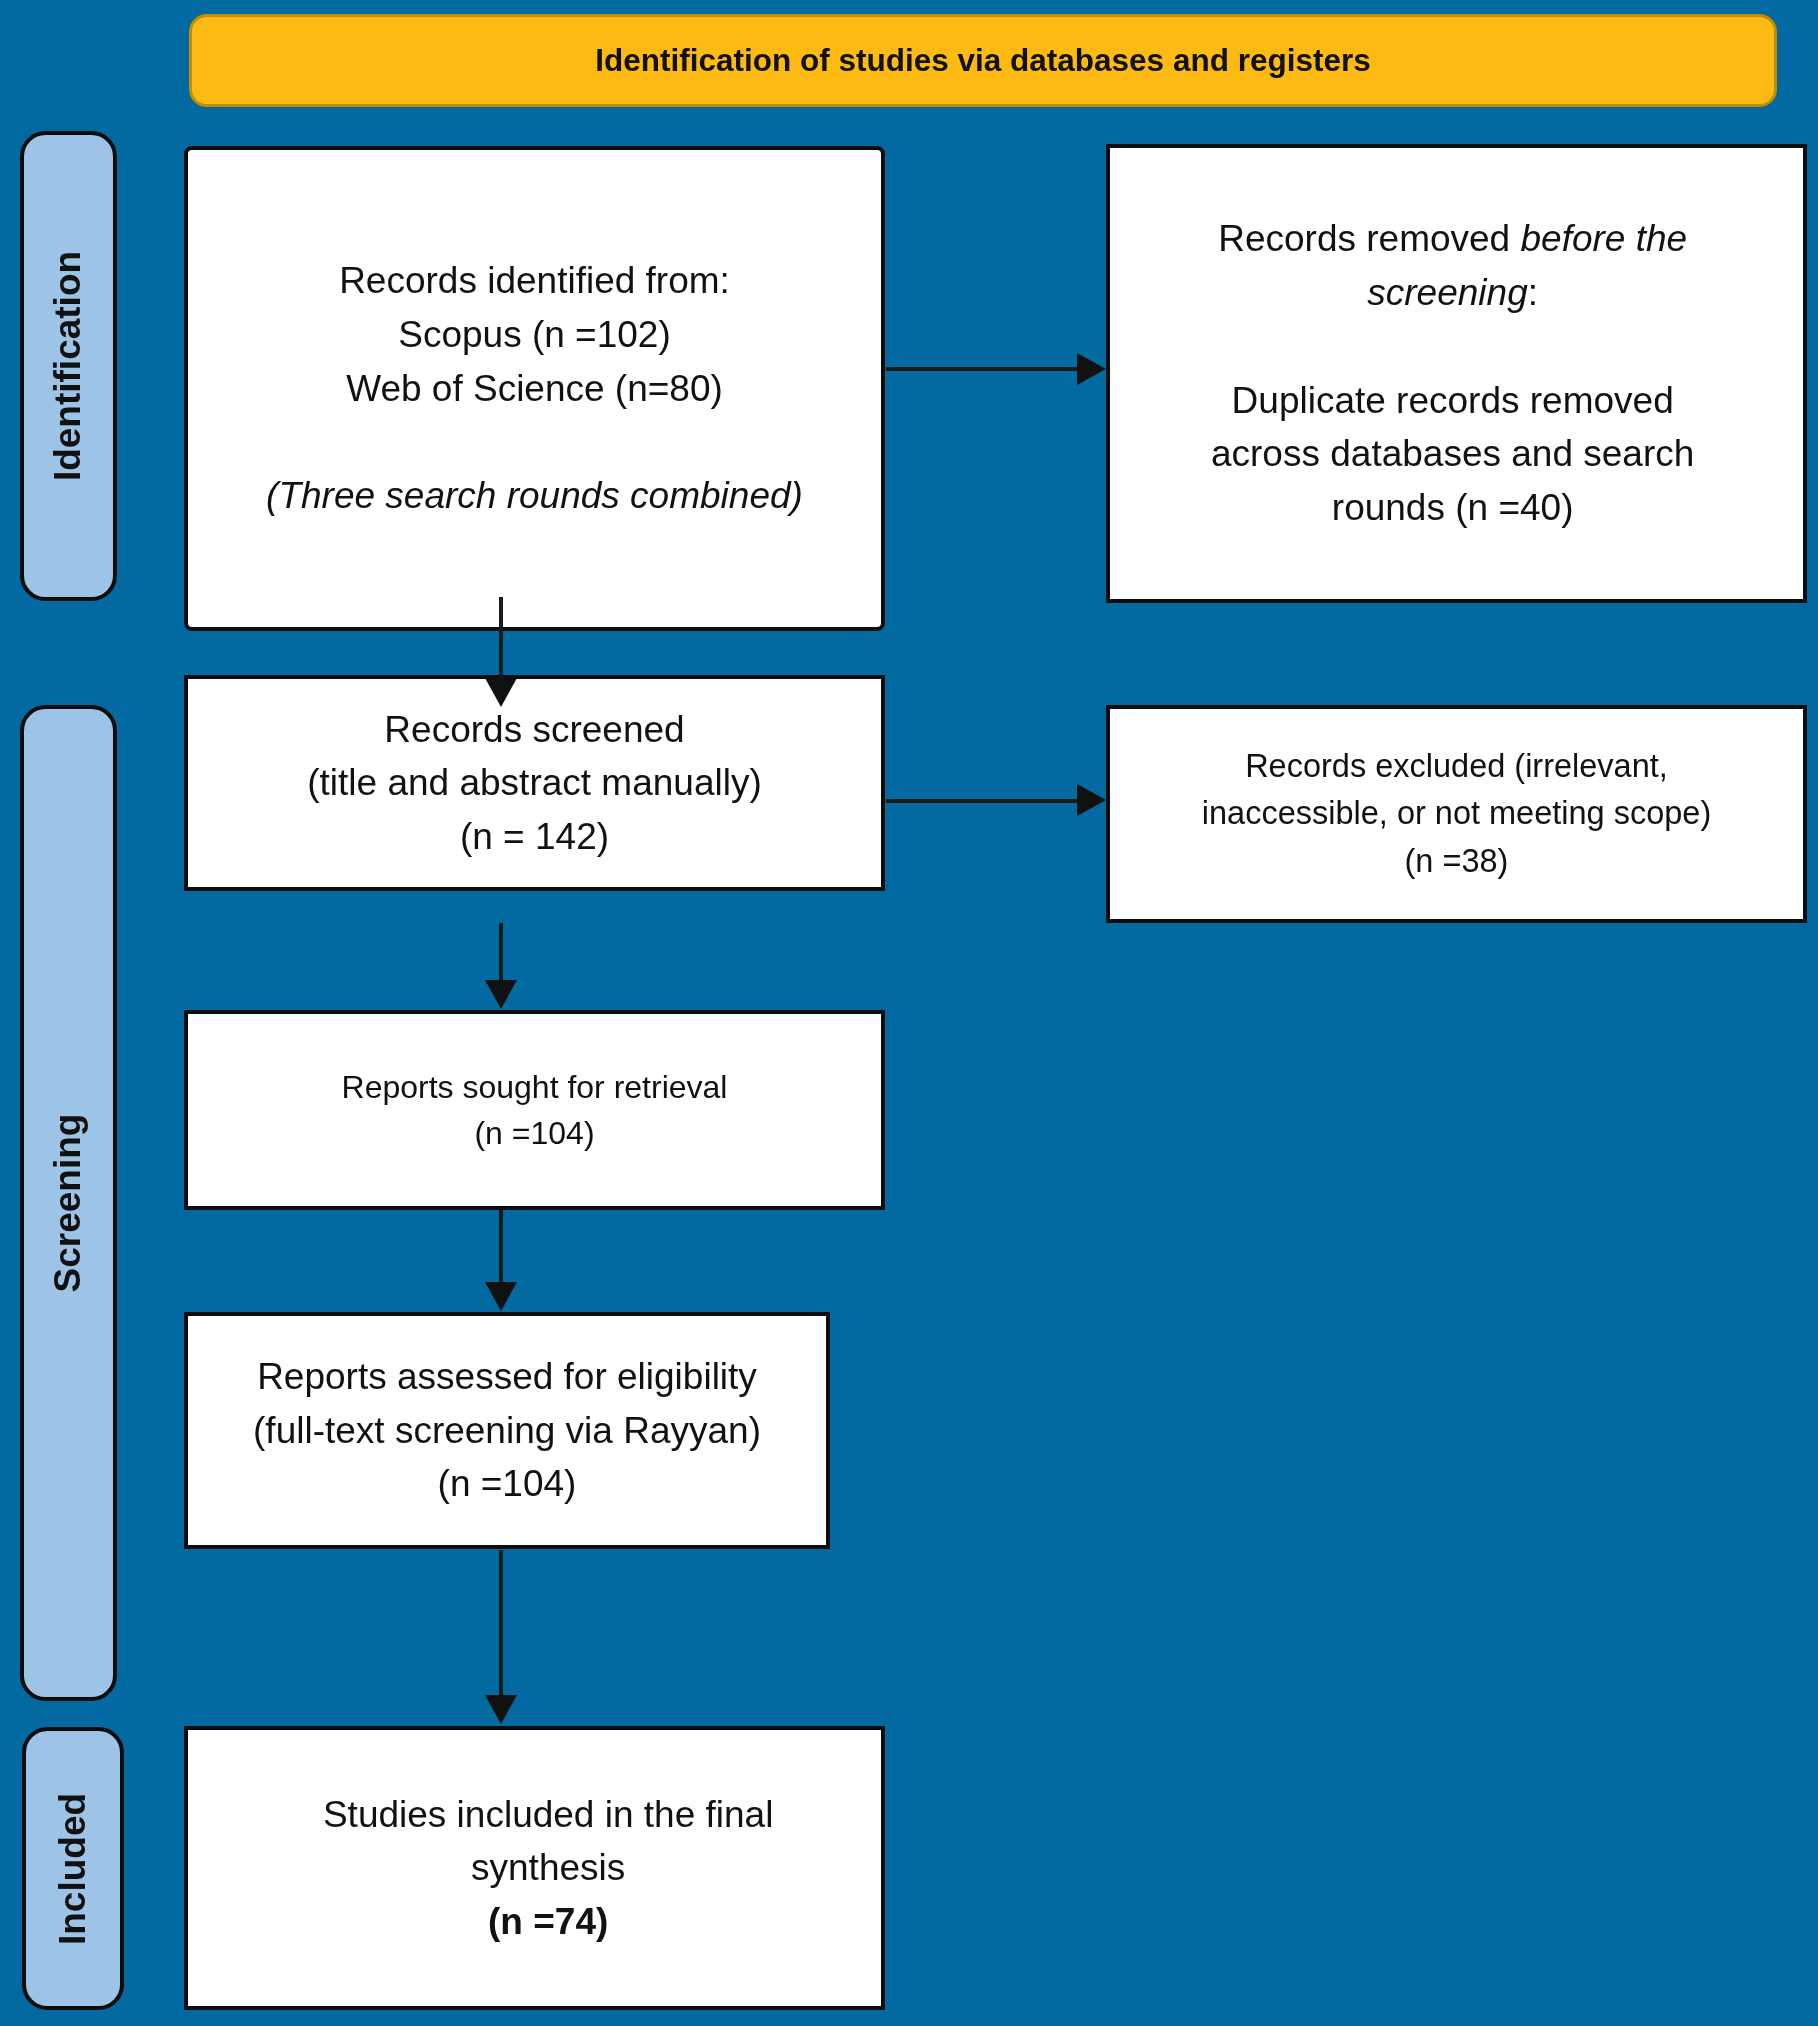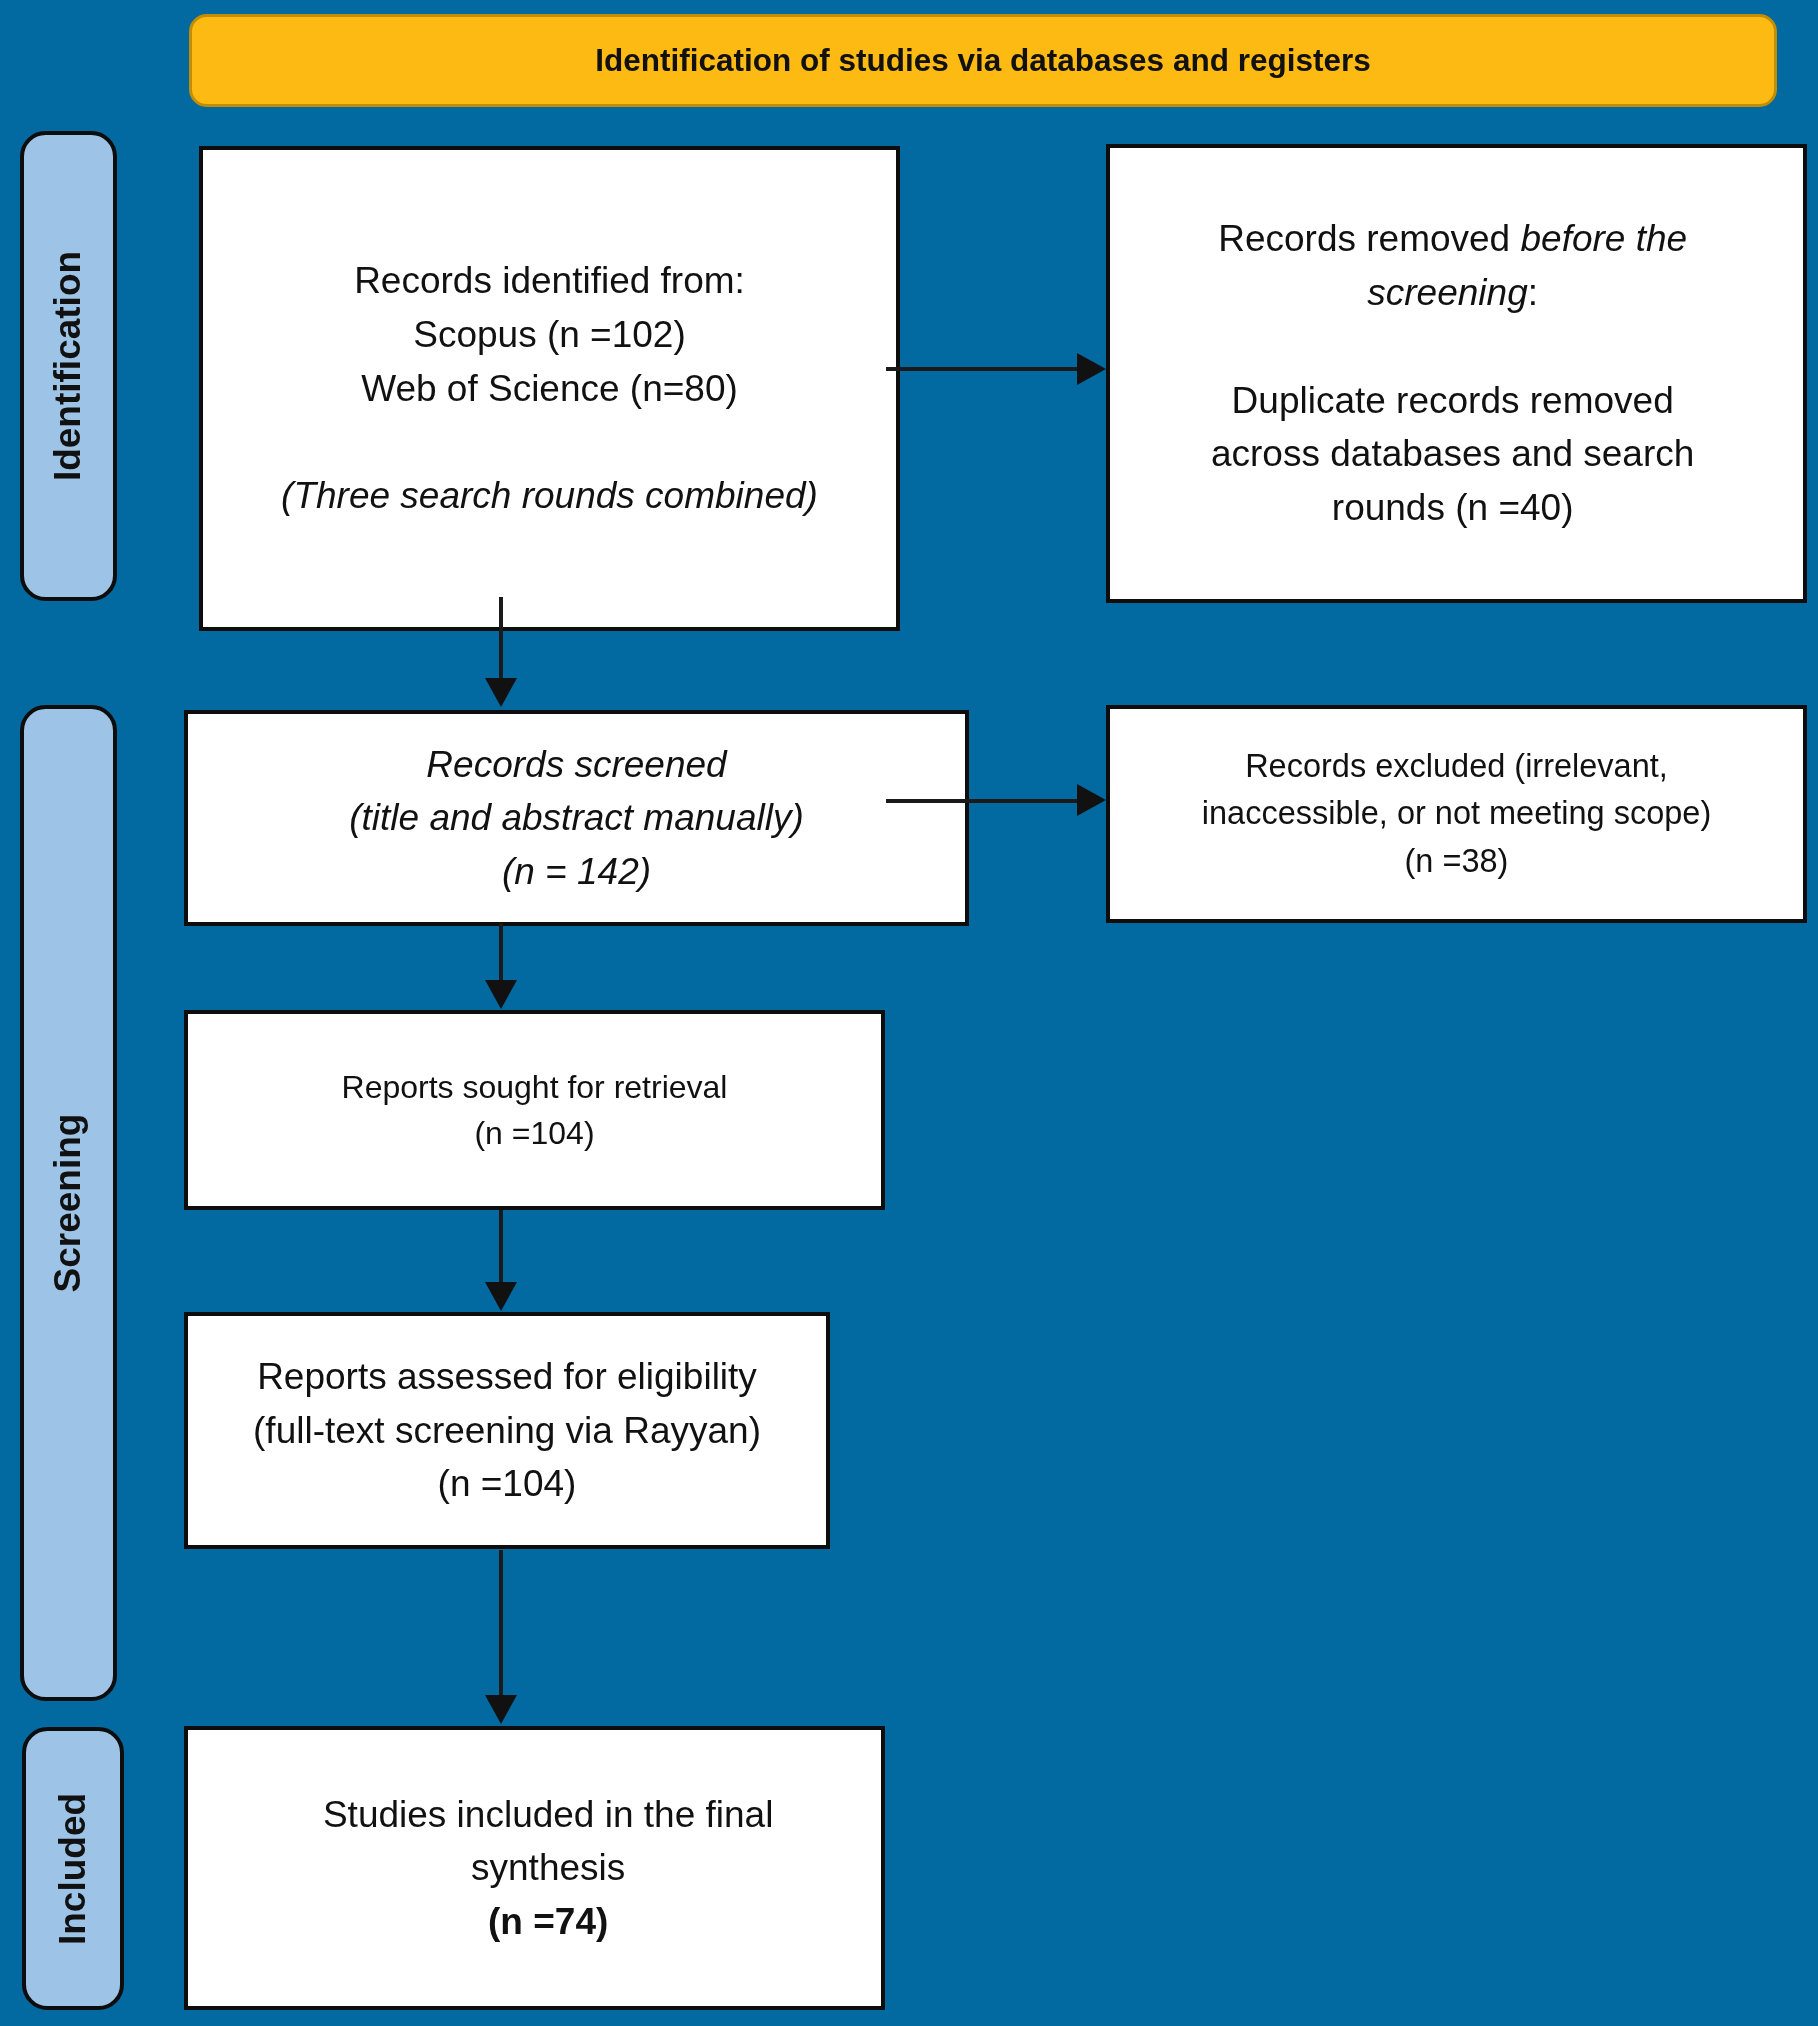--- a/index.html
+++ b/index.html
@@ -56,23 +56,23 @@
     align-items: center; justify-content: center;
     text-align: center;
     line-height: 1.45;
     padding: 7.9px 19.7px;
   }
   .bline { white-space: nowrap; }
   .italic { font-style: italic; }
   .bold   { font-weight: 700; }
   .spacer { height: 54px; }
 
-  #box-records-identified { left: 199px;  top: 146px;  width: 701px; height: 485px; font-size: 37px; }
+  #box-records-identified { left: 184px;  top: 146px;  width: 701px; height: 485px; font-size: 37px; border-radius: 8px; }
   #box-records-removed    { left: 1106px; top: 144px;  width: 701px; height: 459px; font-size: 37px; padding-left: 12px; }
-  #box-records-screened   { left: 184px;  top: 710px;  width: 785px; height: 216px; font-size: 37px; font-style: italic; }
+  #box-records-screened   { left: 184px;  top: 675px;  width: 701px; height: 216px; font-size: 37px; }
   #box-records-excluded   { left: 1106px; top: 705px;  width: 701px; height: 218px; font-size: 32.5px; }
   #box-reports-sought     { left: 184px;  top: 1010px; width: 701px; height: 200px; font-size: 32px; }
   #box-reports-assessed   { left: 184px;  top: 1312px; width: 646px; height: 237px; font-size: 37px; }
   #box-studies-included   { left: 184px;  top: 1726px; width: 701px; height: 284px; font-size: 37px; padding-left: 47px; }
 
   
   .arrow-line-h { position: absolute; height: 3.9px; background: #1a1a1a; }
   .arrow-line-v { position: absolute; width: 3.9px;  background: #1a1a1a; }
   .arrow-head-right {
     position: absolute; width: 0; height: 0;

